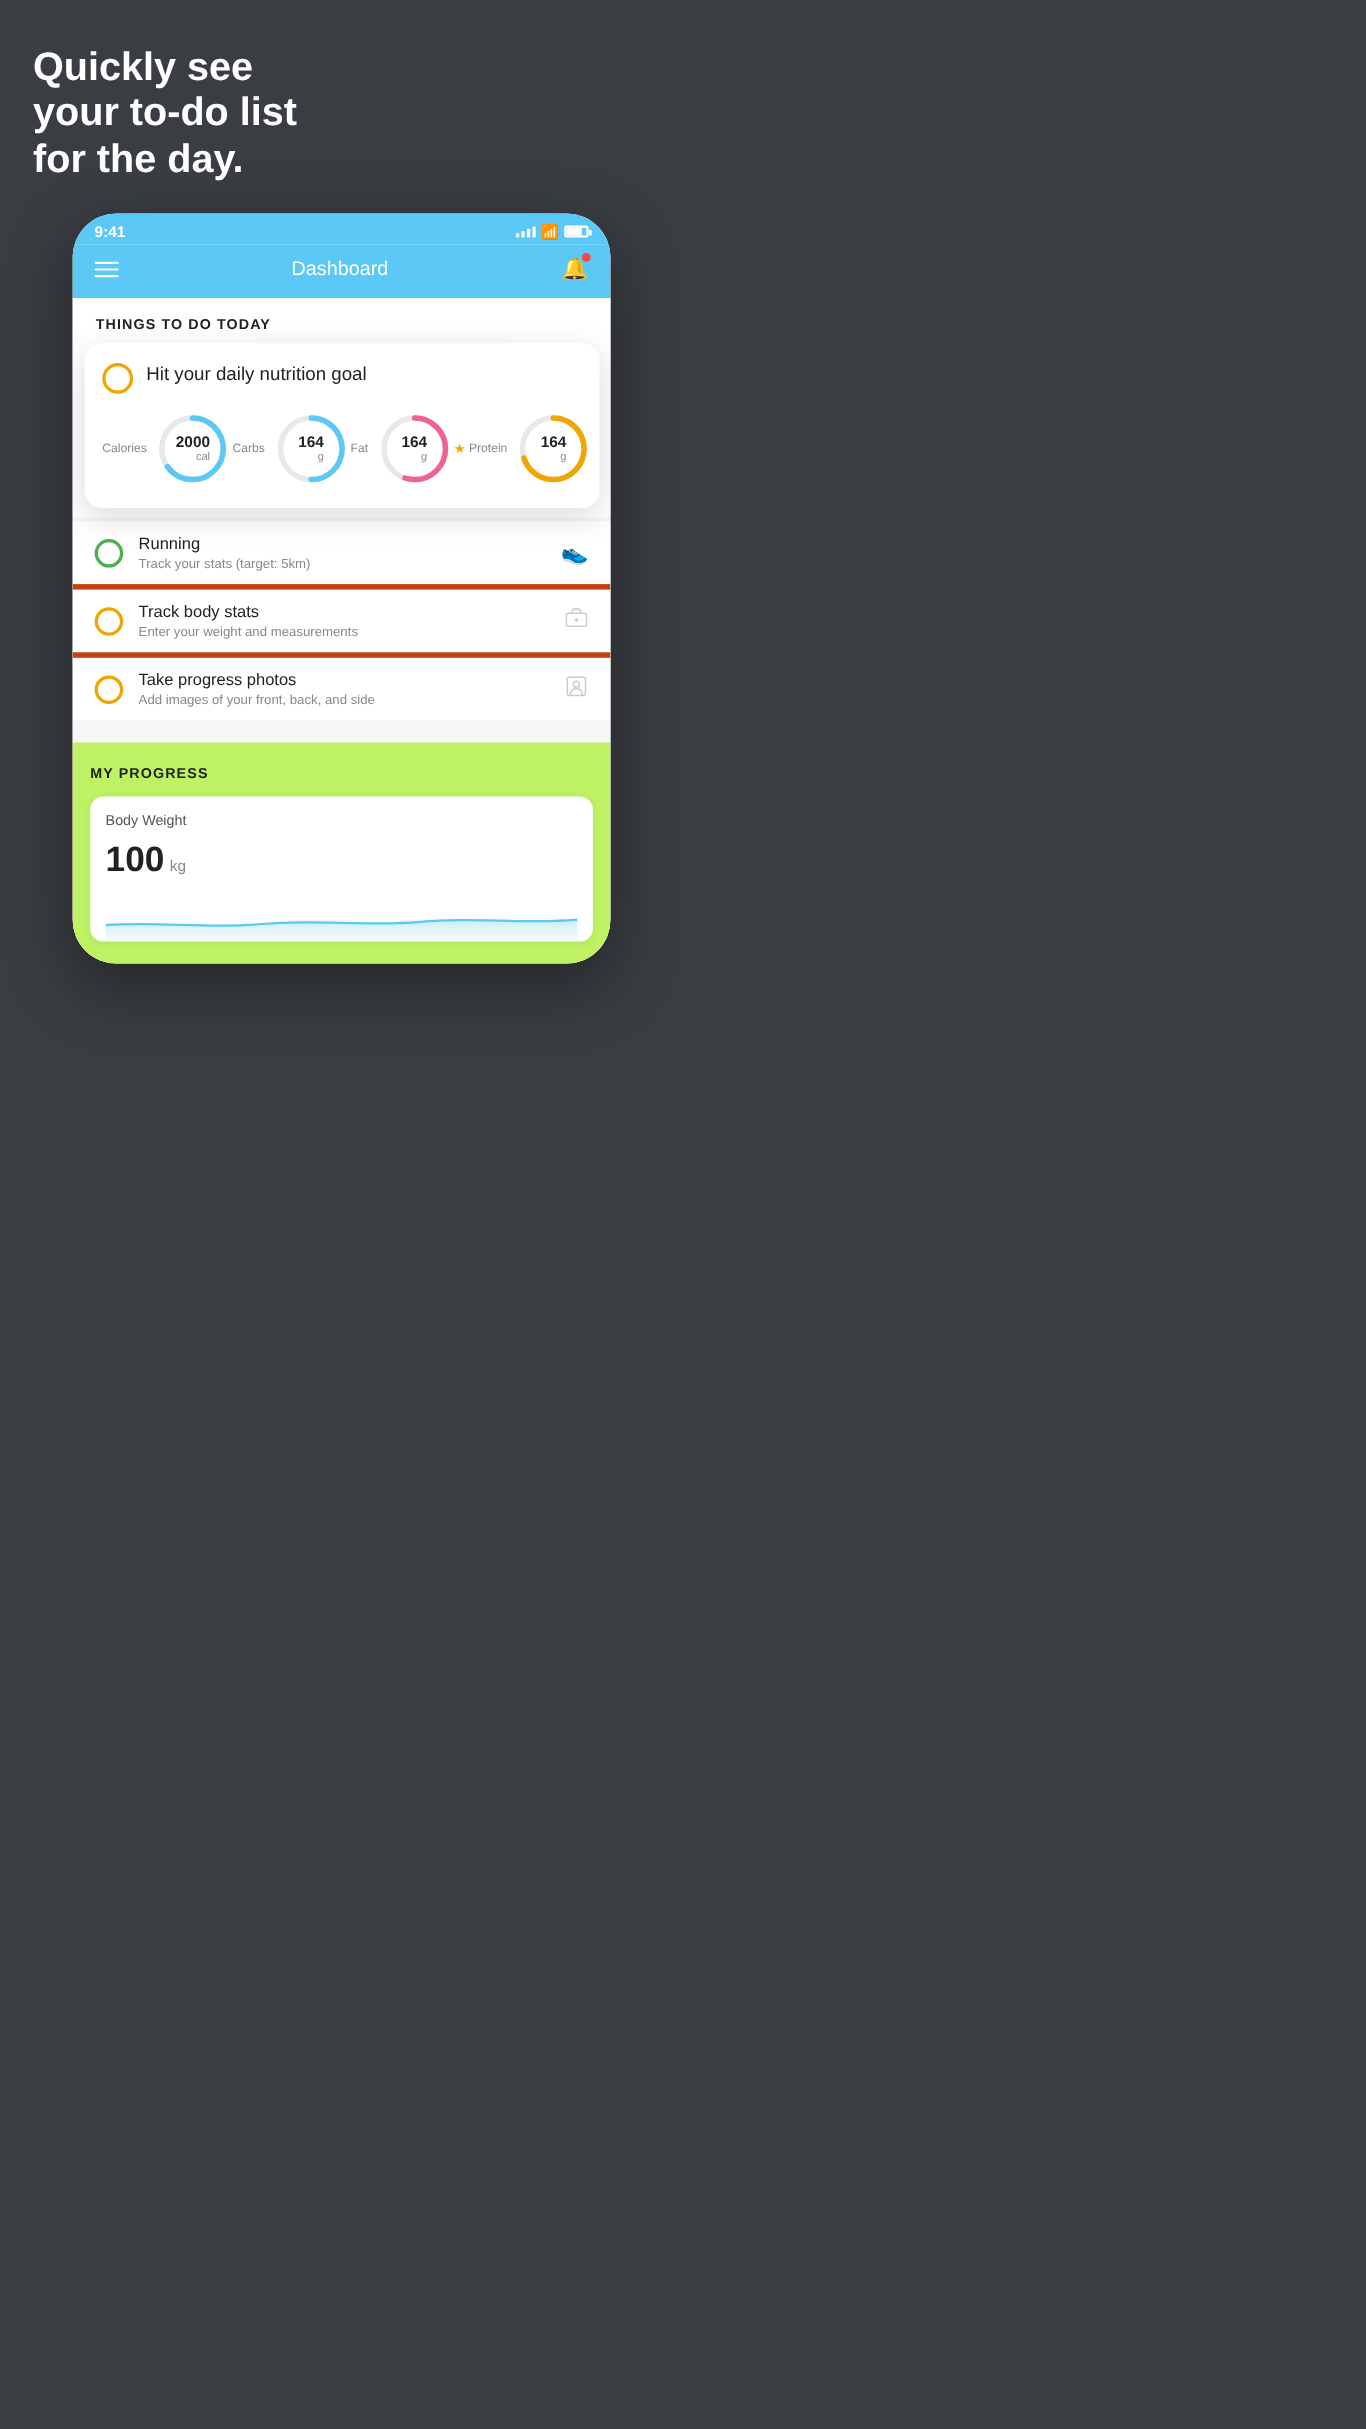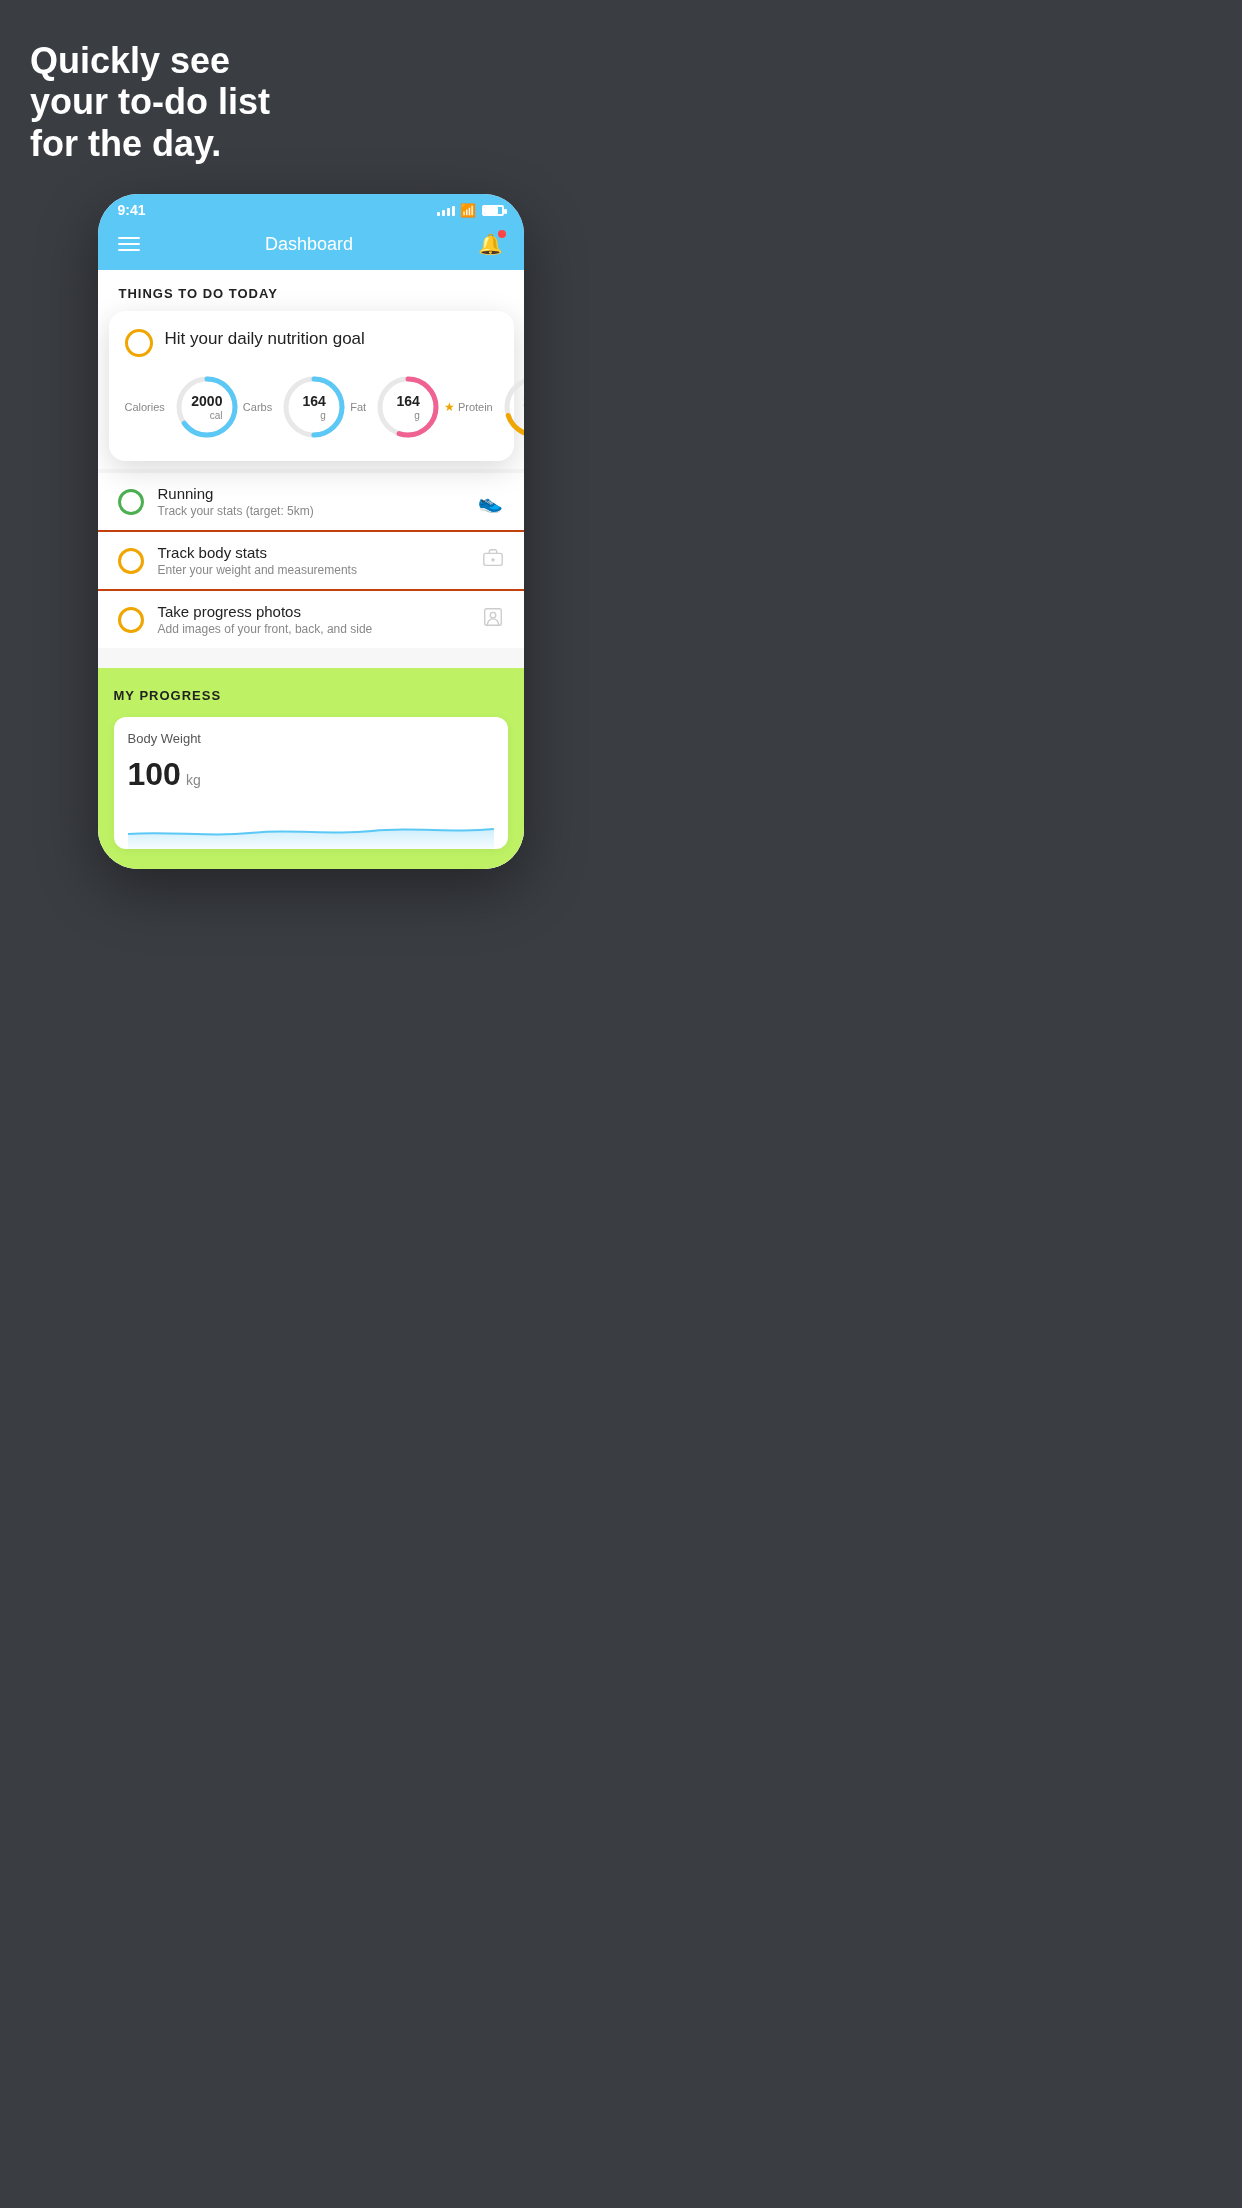--- a/index.html
+++ b/index.html
@@ -24,21 +24,21 @@
       color: #ffffff;
       font-size: 36px;
       font-weight: 800;
       line-height: 1.15;
       margin-bottom: 30px;
       padding-left: 10px;
     }
 
     
     .phone-mockup {
-      width: 426px;
+      width: 489px;
       margin: 0 auto;
       background: #ffffff;
       border-radius: 40px;
       overflow: hidden;
       box-shadow: 0 20px 60px rgba(0,0,0,0.4);
       position: relative;
     }
 
     
     .status-bar {
@@ -246,21 +246,21 @@
 
     
     .todo-list {
       background: #ffffff;
       margin-top: 4px;
     }
     .todo-item {
       display: flex;
       align-items: center;
       padding: 12px 20px;
-      border-bottom: 2px solid #c2410c;
+      border-bottom: 5px solid #c2410c;
       gap: 14px;
     }
     .todo-item:last-child {
       border-bottom: none;
     }
     .todo-circle {
       width: 26px;
       height: 26px;
       border-radius: 50%;
       border: 3px solid #4caf50;

